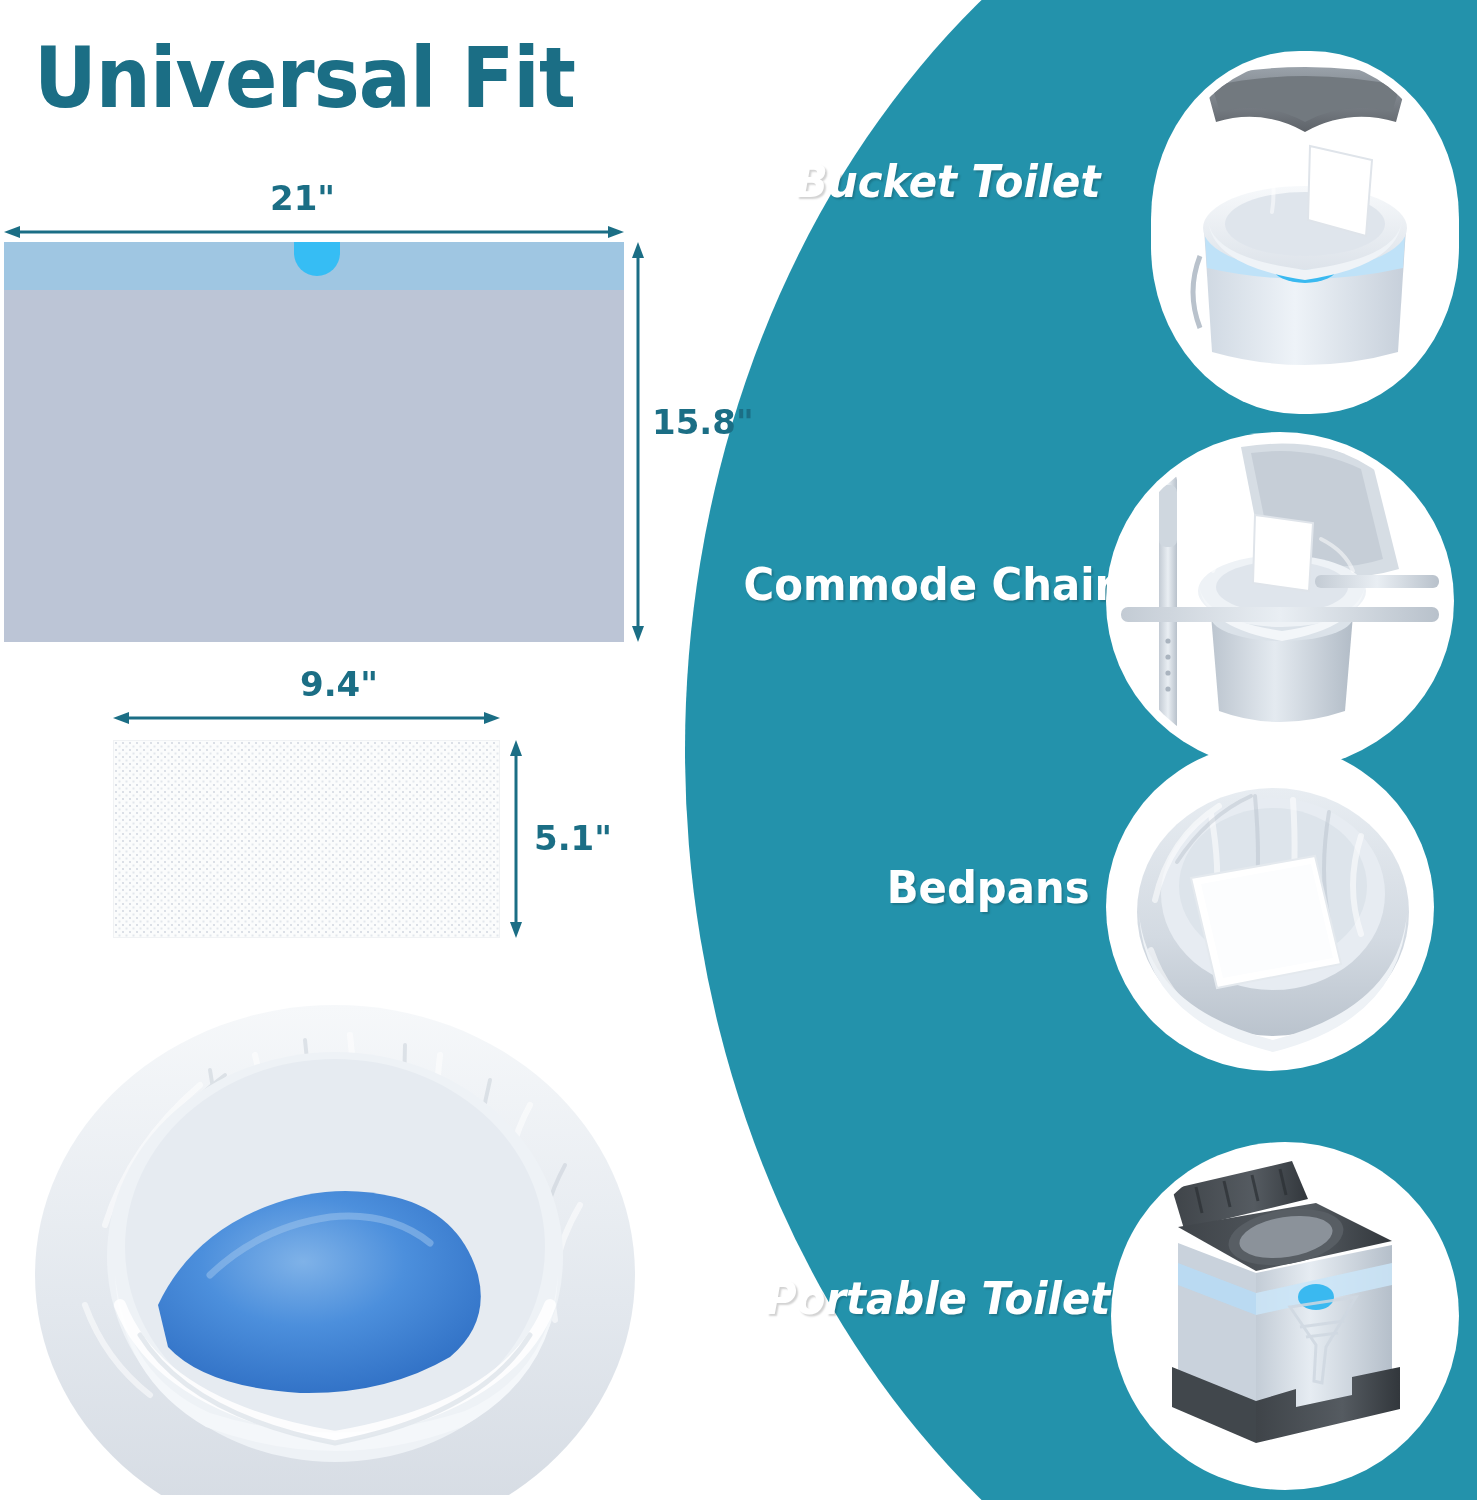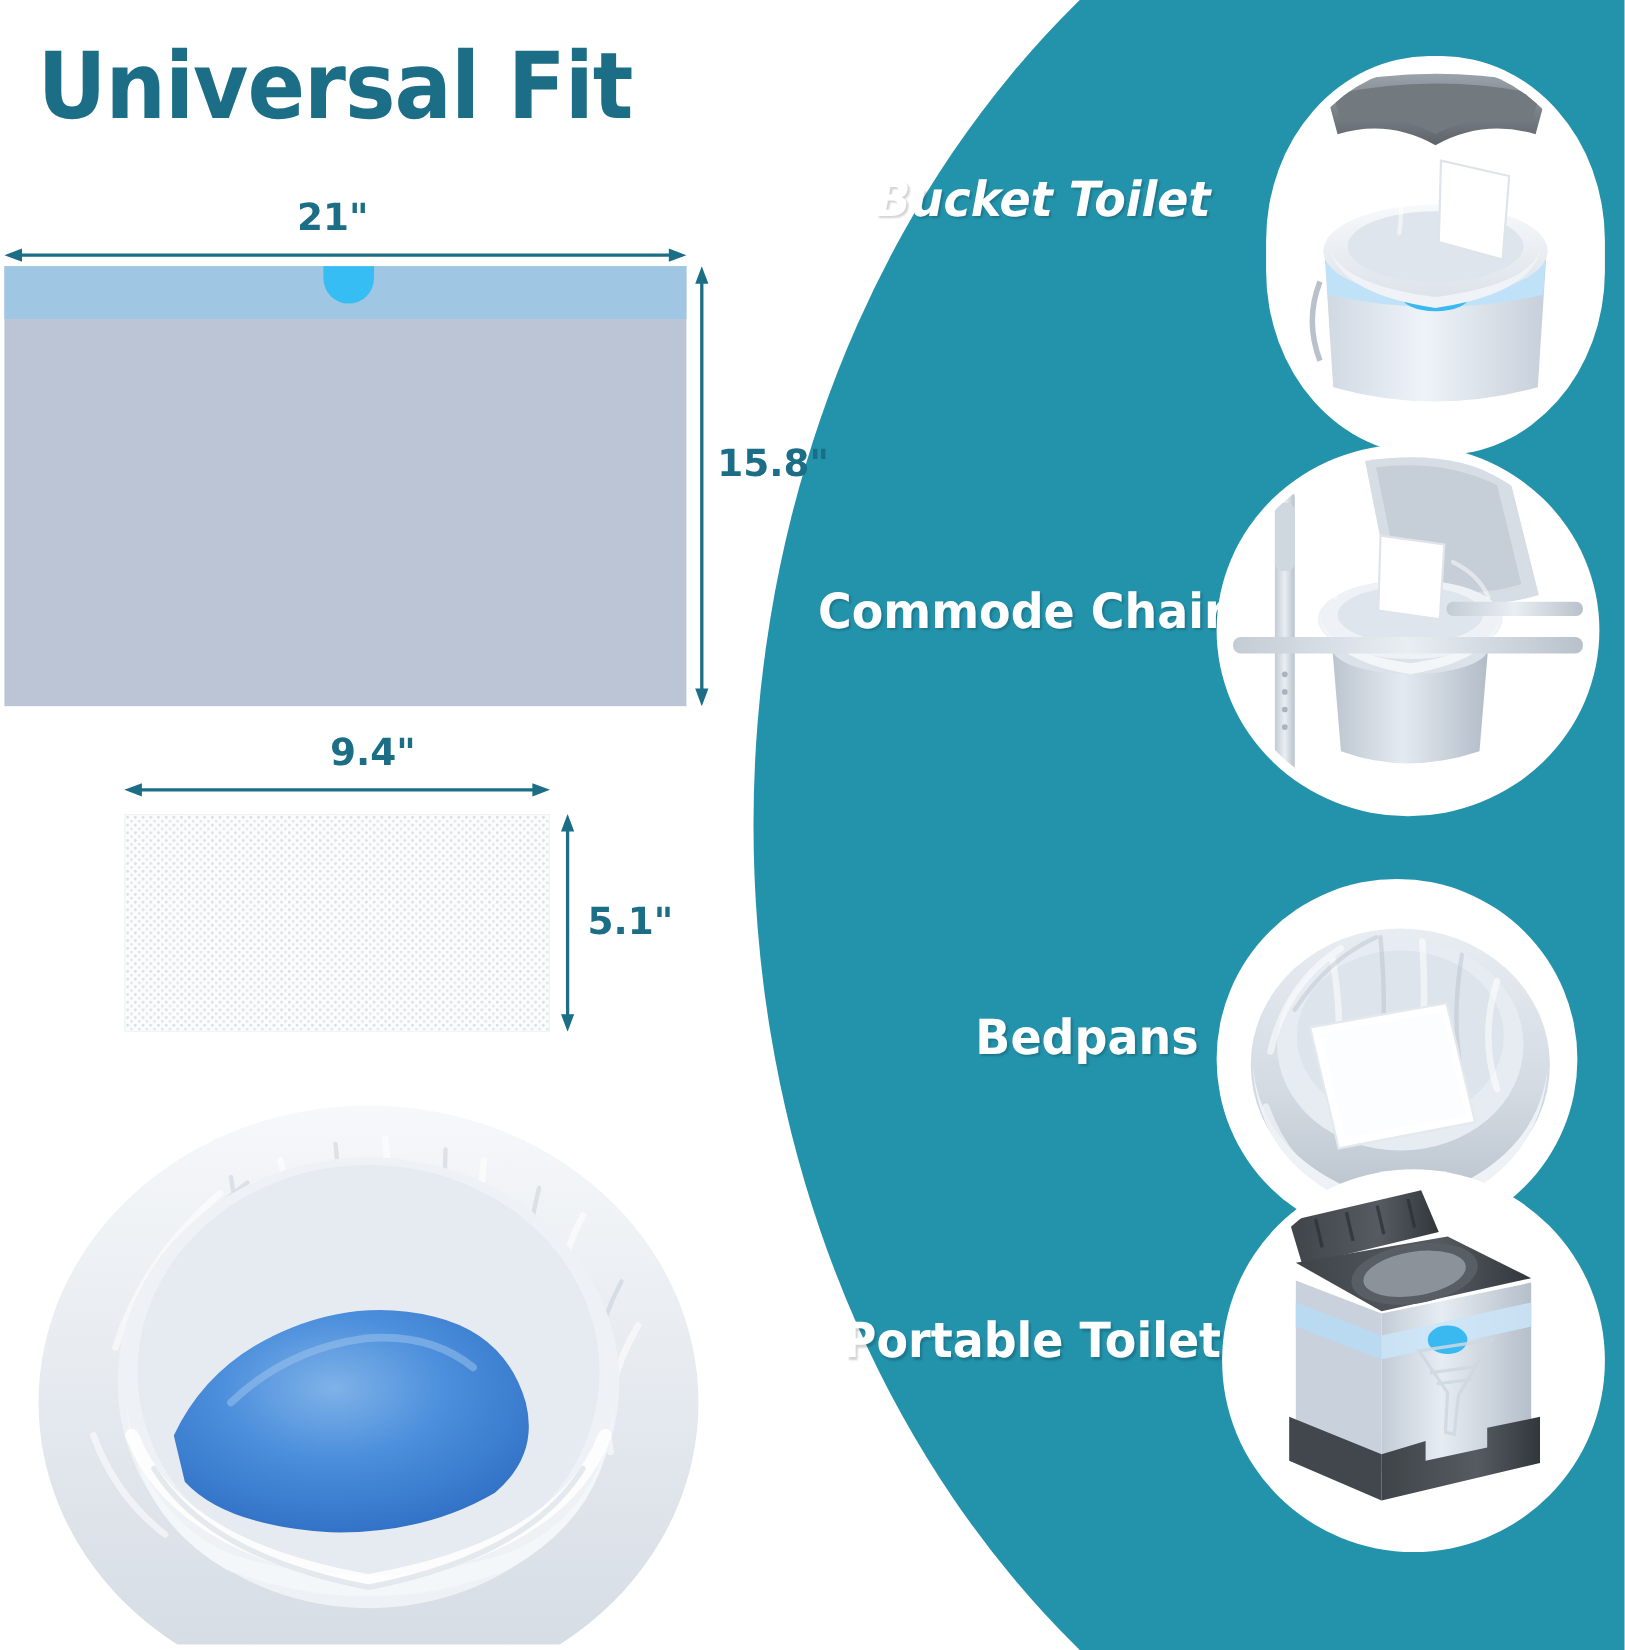--- a/index.html
+++ b/index.html
@@ -155,29 +155,29 @@
     overflow: hidden;
     box-shadow: 0 0 0 9px #ffffff;
   }
   .use-photo > svg { display: block; }
 
   
   #row-bucket      { left: 740px; top: 60px;   width: 720px; height: 350px; font-style: italic; }
   #row-bucket .use-label { right: 360px; top: 96px; }
   #row-bucket .use-photo { left: 420px; top: 0px; width: 290px; height: 345px; border-radius: 48% 48% 48% 48% / 46% 46% 46% 46%; }
 
-  #row-commode     { left: 730px; top: 411px;  width: 730px; height: 325px; }
+  #row-commode     { left: 730px; top: 439px;  width: 730px; height: 325px; }
   #row-commode .use-label { right: 345px; top: 120px; }
   #row-commode .use-photo { left: 385px; top: 2px; width: 330px; height: 320px; }
 
-  #row-bedpans     { left: 760px; top: 808px;  width: 700px; height: 315px; }
+  #row-bedpans     { left: 760px; top: 752px;  width: 700px; height: 315px; }
   #row-bedpans .use-label { right: 370px; top: 110px; }
   #row-bedpans .use-photo { left: 355px; top: 0px; width: 310px; height: 310px; }
 
-  #row-portable    { left: 745px; top: 1072px; width: 715px; height: 340px; }
+  #row-portable    { left: 745px; top: 1151px; width: 715px; height: 340px; font-style: italic; }
   #row-portable .use-label { right: 350px; top: 122px; }
   #row-portable .use-photo { left: 375px; top: 0px; width: 330px; height: 330px; }
 </style>
 </head>
 <body>
 
 <div id="root">
 
   <div id="teal-shape"></div>
 

